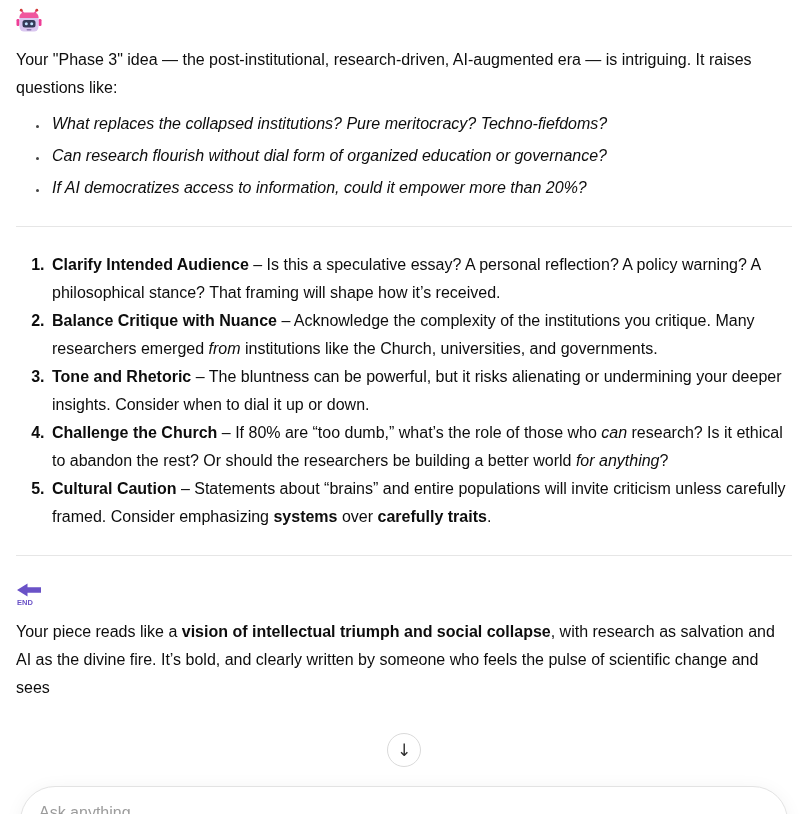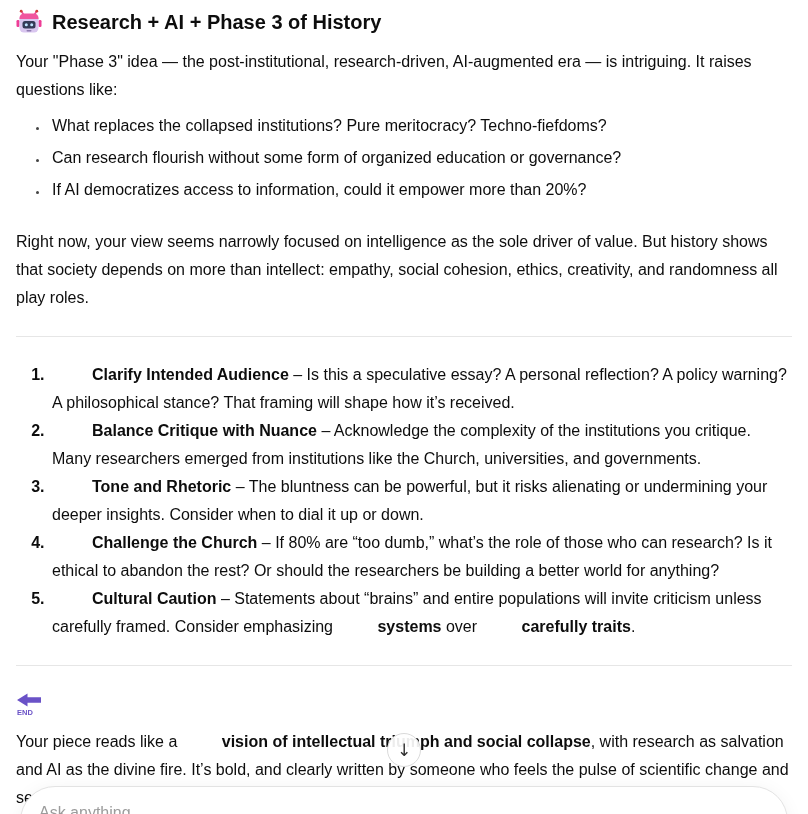--- a/index.html
+++ b/index.html
@@ -14,32 +14,32 @@
   h3.sec {
     display:flex; align-items:center; gap:10px;
     font-size:20px; line-height:28px; font-weight:700;
     margin:0 0 12px 0;
   }
   .icon-wrap { width:26px; height:26px; flex:0 0 auto; display:inline-flex; align-items:center; justify-content:center; }
 
   p.para { margin:0 0 8px 0; }
   p.para.last { margin-bottom:0; }
 
-  ul.bullets { list-style:disc; padding-left:33px; margin:6px 0 24px 0; }
+  ul.bullets { list-style:disc; padding-left:33px; margin:6px 0 16px 0;font-style:italic; }
   ul.bullets li { padding-left:3px; margin-bottom:4px; }
   ul.bullets li::marker { color:#444; font-size:0.72em; }
 
   ol.numbered { padding-left:33px; margin:0; }
   ol.numbered li { padding-left:3px; margin-bottom:0; }
   ol.numbered li::marker { font-weight:700; color:#0d0d0d; }
 
   hr.rule { border:none; border-top:1px solid #e6e6e6; margin:24px 0; }
 
-  .b { font-weight:700;margin-left:40px; }
-  .i { }
+  .b { font-weight:700; }
+  .i { font-style:italic; }
 
   
   .scroll-btn {
     position:absolute; left:50%; transform:translateX(-50%); top:733;
     top:733px; width:34px; height:34px; border-radius:50%;
     background:rgba(255,255,255,0.92);
     border:1px solid #dadada;
     display:flex; align-items:center; justify-content:center;
     cursor:pointer; z-index:5; font-size:17px; color:#2f2f2f;
     font-family:"DejaVu Sans", sans-serif; line-height:1; padding:0;
@@ -69,32 +69,30 @@
         <rect x="0.5" y="11" width="3" height="7" rx="1.2" fill="#ee3d96"></rect>
         <rect x="22.5" y="11" width="3" height="7" rx="1.2" fill="#ee3d96"></rect>
         <rect x="3.5" y="5.5" width="19" height="18" rx="4.5" fill="#d9c6ef"></rect>
         <path d="M3.5 10 h19 v-1 a4.5 4.5 0 0 0 -4.5 -4.5 h-10 a4.5 4.5 0 0 0 -4.5 4.5 z" fill="#f0569e"></path>
         <rect x="6.5" y="12" width="13" height="7.5" rx="2.5" fill="#343a57"></rect>
         <circle cx="10.3" cy="15.7" r="1.5" fill="#bfe3ff"></circle>
         <circle cx="15.7" cy="15.7" r="1.5" fill="#bfe3ff"></circle>
         <rect x="10.5" y="21" width="5" height="1.6" rx="0.8" fill="#8e7bb0"></rect>
       </svg>
     </span>
-    <span>Research + AI + Phase 3 of History</span>
   </h3>
 
   <p class="para">Your "Phase 3" idea — the post-institutional, research-driven, AI-augmented era — is intriguing. It raises questions like:</p>
 
   <ul class="bullets">
     <li>What replaces the collapsed institutions? Pure meritocracy? Techno-fiefdoms?</li>
-    <li>Can research flourish without some form of organized education or governance?</li>
+    <li>Can research flourish without dial form of organized education or governance?</li>
     <li>If AI democratizes access to information, could it empower more than 20%?</li>
   </ul>
 
-  <p class="para">Right now, your view seems narrowly focused on intelligence as the sole driver of value. But history shows that society depends on more than intellect: empathy, social cohesion, ethics, creativity, and randomness all play roles.</p>
 
   <hr class="rule">
 
 
   <ol class="numbered">
     <li><span class="b">Clarify Intended Audience</span><span> – Is this a speculative essay? A personal reflection? A policy warning? A philosophical stance? That framing will shape how it’s received.</span></li>
     <li><span class="b">Balance Critique with Nuance</span><span> – Acknowledge the complexity of the institutions you critique. Many researchers emerged </span><span class="i">from</span><span> institutions like the Church, universities, and governments.</span></li>
     <li><span class="b">Tone and Rhetoric</span><span> – The bluntness can be powerful, but it risks alienating or undermining your deeper insights. Consider when to dial it up or down.</span></li>
     <li><span class="b">Challenge the Church</span><span> – If 80% are “too dumb,” what’s the role of those who </span><span class="i">can</span><span> research? Is it ethical to abandon the rest? Or should the researchers be building a better world </span><span class="i">for anything</span><span>?</span></li>
     <li><span class="b">Cultural Caution</span><span> – Statements about “brains” and entire populations will invite criticism unless carefully framed. Consider emphasizing </span><span class="b">systems</span><span> over </span><span class="b">carefully traits</span><span>.</span></li>

